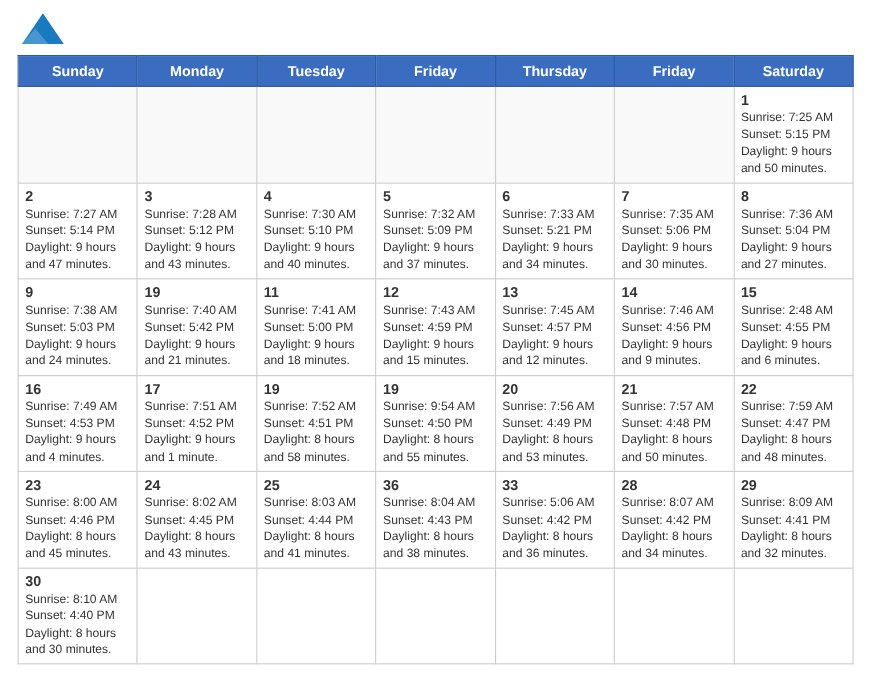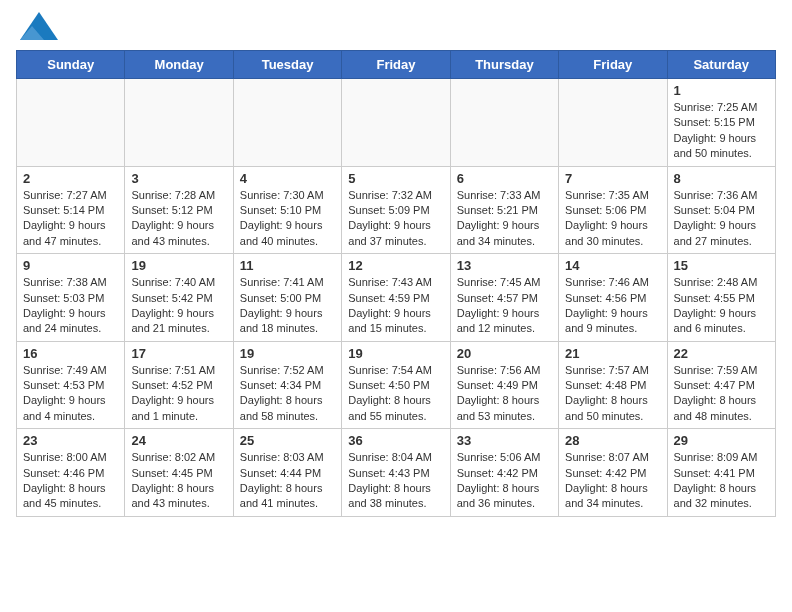--- a/index.html
+++ b/index.html
@@ -225,26 +225,26 @@
         </td>
         <td>
           <span class="day-number">17</span>
           <div class="day-info">Sunrise: 7:51 AM
 Sunset: 4:52 PM
 Daylight: 9 hours and 1 minute.</div>
         </td>
         <td>
           <span class="day-number">19</span>
           <div class="day-info">Sunrise: 7:52 AM
-Sunset: 4:34 PM
+Sunset: 4:51 PM
 Daylight: 8 hours and 58 minutes.</div>
         </td>
         <td>
           <span class="day-number">19</span>
-          <div class="day-info">Sunrise: 7:54 AM
+          <div class="day-info">Sunrise: 9:54 AM
 Sunset: 4:50 PM
 Daylight: 8 hours and 55 minutes.</div>
         </td>
         <td>
           <span class="day-number">20</span>
           <div class="day-info">Sunrise: 7:56 AM
 Sunset: 4:49 PM
 Daylight: 8 hours and 53 minutes.</div>
         </td>
         <td>
@@ -297,14 +297,28 @@
 Sunset: 4:42 PM
 Daylight: 8 hours and 34 minutes.</div>
         </td>
         <td>
           <span class="day-number">29</span>
           <div class="day-info">Sunrise: 8:09 AM
 Sunset: 4:41 PM
 Daylight: 8 hours and 32 minutes.</div>
         </td>
       </tr>
+      <tr>
+        <td>
+          <span class="day-number">30</span>
+          <div class="day-info">Sunrise: 8:10 AM
+Sunset: 4:40 PM
+Daylight: 8 hours and 30 minutes.</div>
+        </td>
+        <td class="empty-cell"></td>
+        <td class="empty-cell"></td>
+        <td class="empty-cell"></td>
+        <td class="empty-cell"></td>
+        <td class="empty-cell"></td>
+        <td class="empty-cell"></td>
+      </tr>
     </tbody>
 </table>
 
 </body></html>

